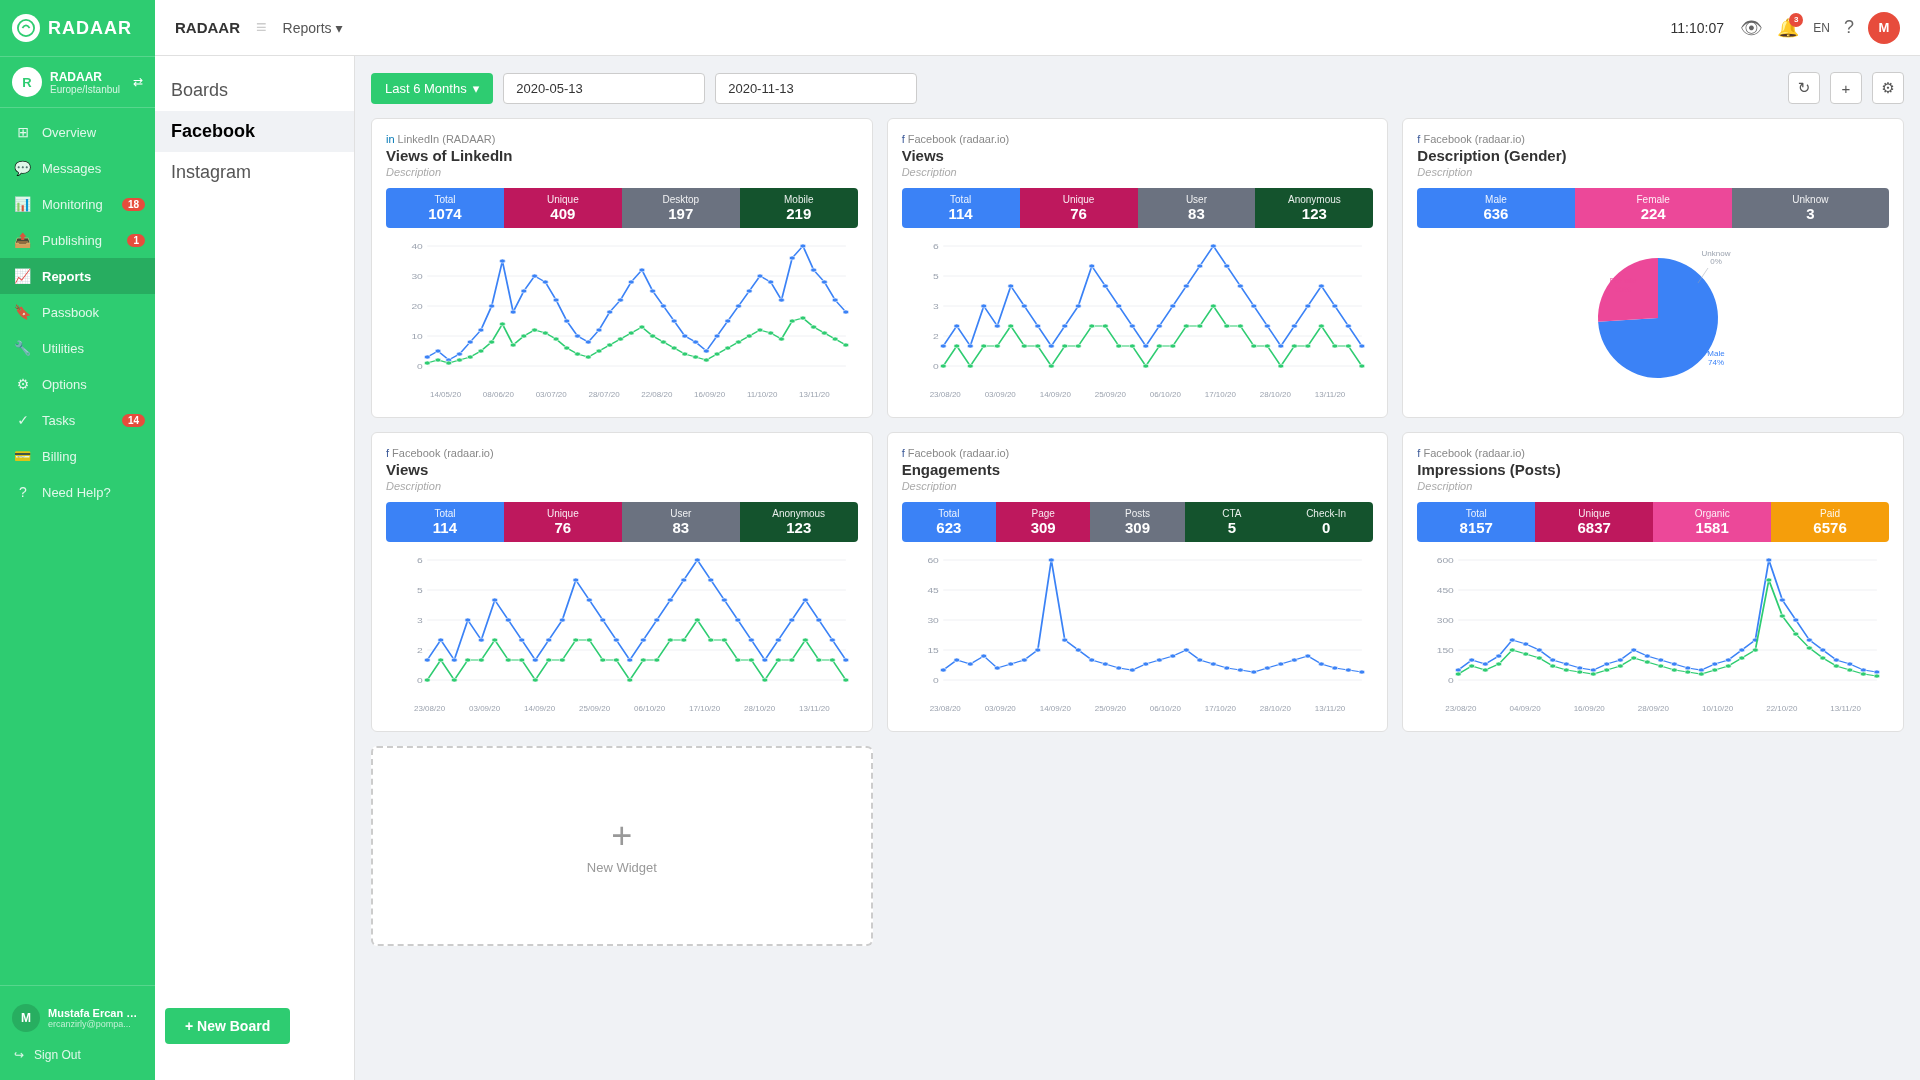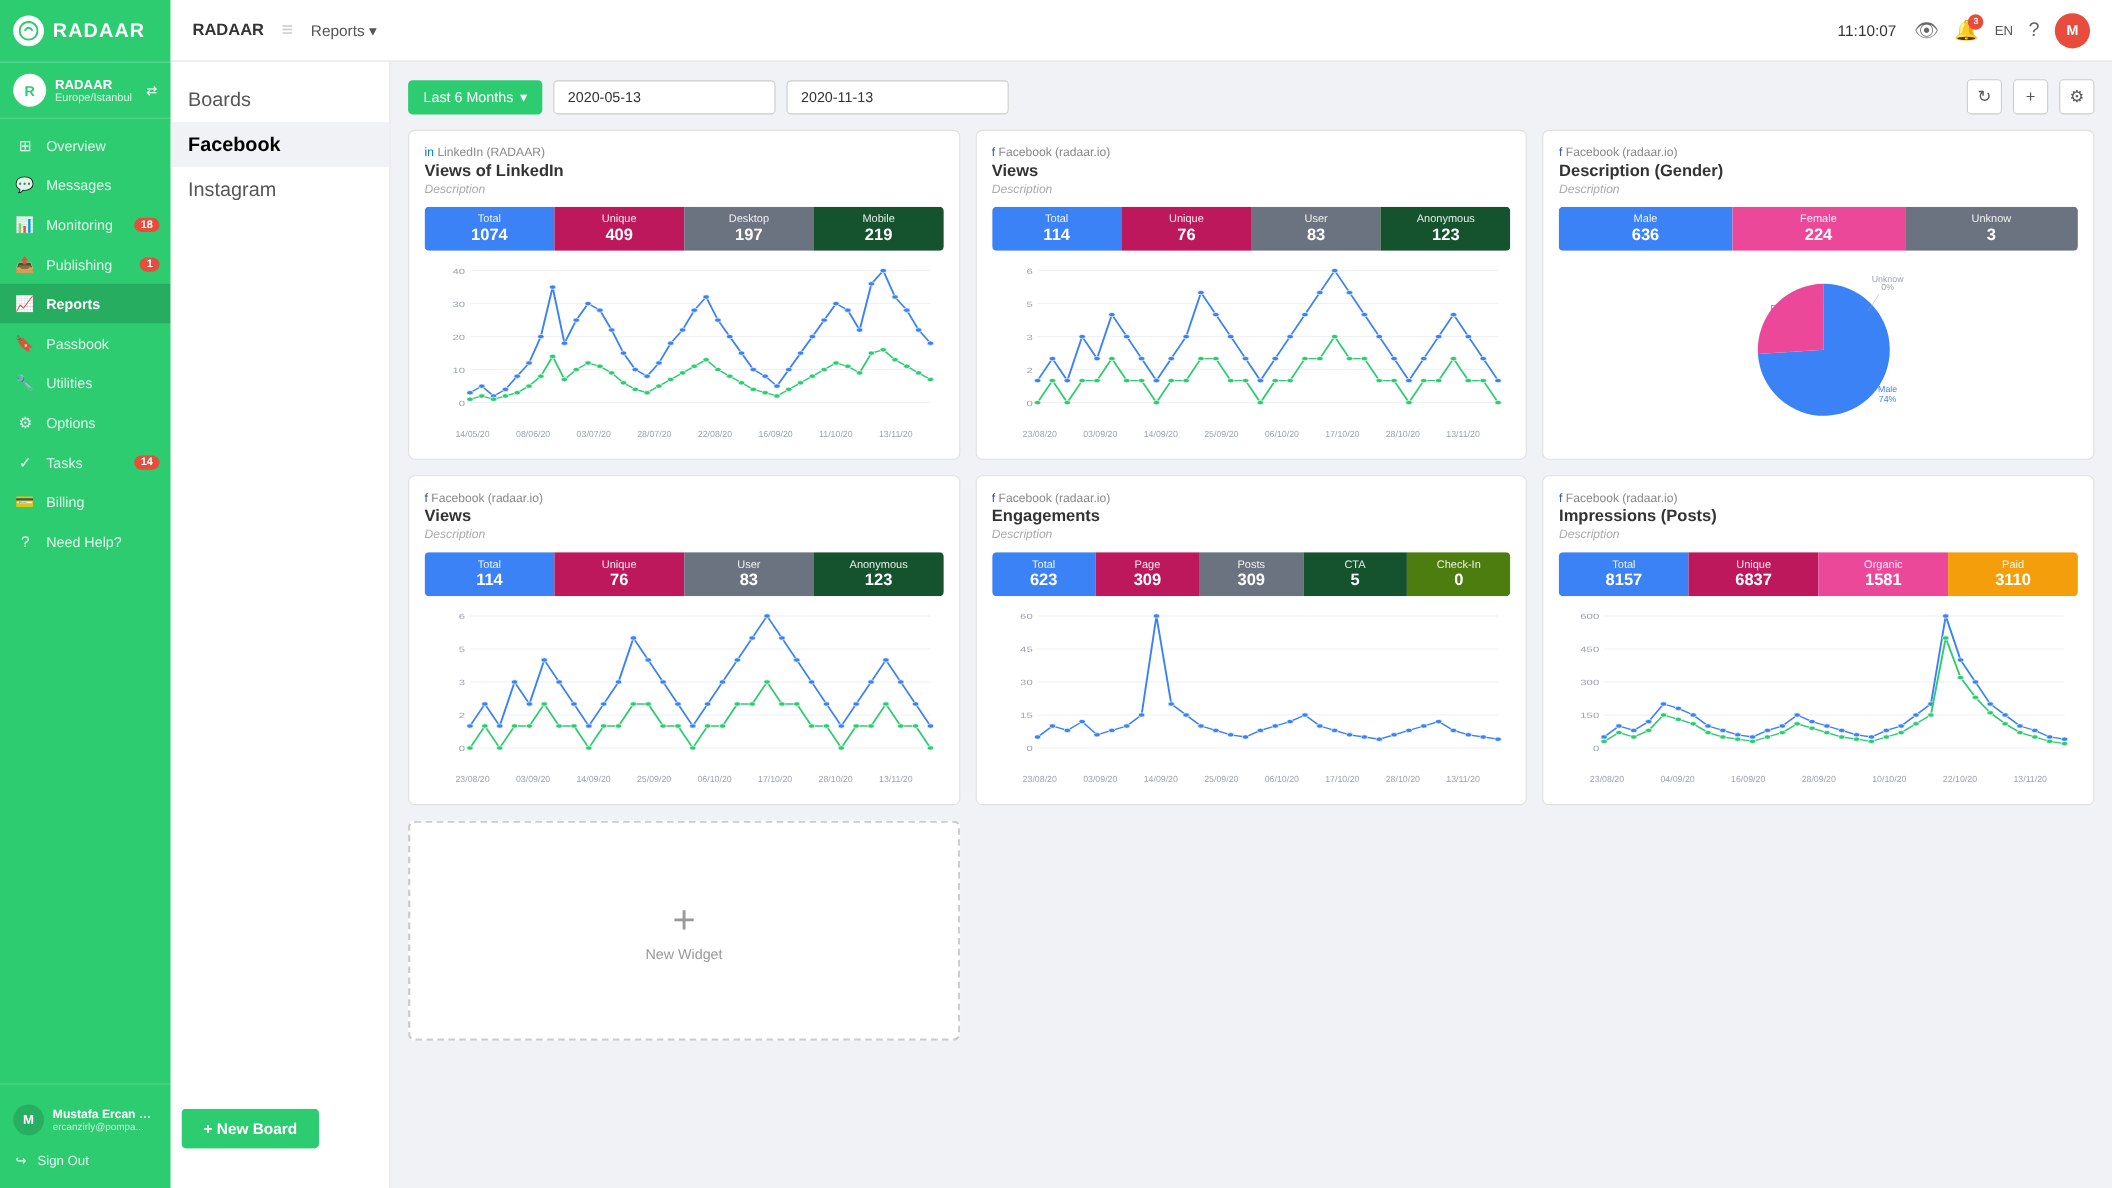--- a/index.html
+++ b/index.html
@@ -94,21 +94,21 @@
     .widget-desc { font-size: 11px; color: #aaa; font-style: italic; margin-bottom: 10px; }
 
     .stat-pills { display: flex; border-radius: 4px; overflow: hidden; margin-bottom: 10px; }
     .stat-pill { flex: 1; text-align: center; padding: 6px 4px; color: white; }
     .stat-pill .label { font-size: 10px; opacity: 0.9; }
     .stat-pill .value { font-size: 15px; font-weight: 700; }
     .pill-blue { background: #3b82f6; }
     .pill-green { background: #be185d; }
     .pill-gray { background: #6b7280; }
     .pill-dark { background: #14532d; }
-    .pill-purple { background: #4d7c0f; }
+    .pill-purple { background: #14532d; }
     .pill-pink { background: #ec4899; }
     .pill-yellow { background: #f59e0b; }
 
     
     .chart-area { width: 100%; height: 140px; position: relative; }
     svg.chart { width: 100%; height: 100%; }
 
     
     .pie-container { display: flex; justify-content: center; align-items: center; height: 160px; position: relative; }
 
@@ -369,21 +369,21 @@
                 <circle cx="261.025641025641" cy="95" r="2" fill="#2ecc71" stroke="white" stroke-width="0.5"></circle>
                 <circle cx="268.30769230769226" cy="101" r="2" fill="#2ecc71" stroke="white" stroke-width="0.5"></circle>
                 <circle cx="275.5897435897436" cy="83" r="2" fill="#2ecc71" stroke="white" stroke-width="0.5"></circle>
                 <circle cx="282.8717948717949" cy="80" r="2" fill="#2ecc71" stroke="white" stroke-width="0.5"></circle>
                 <circle cx="290.1538461538462" cy="89" r="2" fill="#2ecc71" stroke="white" stroke-width="0.5"></circle>
                 <circle cx="297.4358974358974" cy="95" r="2" fill="#2ecc71" stroke="white" stroke-width="0.5"></circle>
                 <circle cx="304.71794871794873" cy="101" r="2" fill="#2ecc71" stroke="white" stroke-width="0.5"></circle>
                 <circle cx="312" cy="107" r="2" fill="#2ecc71" stroke="white" stroke-width="0.5"></circle>
               </svg></div>
             <div style="display:flex;justify-content:space-between;padding:0 28px 0 28px;margin-top:2px;">
-              <span style="font-size:8px;color:#9ca3af;">14/05/20</span>
+              <span style="font-size:8px;color:#9ca3af;margin-left:16px;">14/05/20</span>
               <span style="font-size:8px;color:#9ca3af;">08/06/20</span>
               <span style="font-size:8px;color:#9ca3af;">03/07/20</span>
               <span style="font-size:8px;color:#9ca3af;">28/07/20</span>
               <span style="font-size:8px;color:#9ca3af;">22/08/20</span>
               <span style="font-size:8px;color:#9ca3af;">16/09/20</span>
               <span style="font-size:8px;color:#9ca3af;">11/10/20</span>
               <span style="font-size:8px;color:#9ca3af;">13/11/20</span>
             </div>
   </div>
           <div class="widget-card">
@@ -736,21 +736,21 @@
               <div class="stat-pill pill-green">
       <div class="label">Unique</div>
       <div class="value">6837</div>
     </div>
               <div class="stat-pill pill-pink">
       <div class="label">Organic</div>
       <div class="value">1581</div>
     </div>
               <div class="stat-pill pill-yellow">
       <div class="label">Paid</div>
-      <div class="value">3110</div>
+      <div class="value">6576</div>
     </div>
             </div>
     <div class="chart-area" style="height:150px;"><svg class="chart" viewBox="0 0 320 150" preserveAspectRatio="none">
                 <line x1="28" y1="128" x2="312" y2="128" stroke="#e5e7eb" stroke-width="0.5"></line>
                 <text x="25" y="131" text-anchor="end" font-size="7" fill="#9ca3af">0</text>
                 <line x1="28" y1="98" x2="312" y2="98" stroke="#e5e7eb" stroke-width="0.5"></line>
                 <text x="25" y="101" text-anchor="end" font-size="7" fill="#9ca3af">150</text>
                 <line x1="28" y1="68" x2="312" y2="68" stroke="#e5e7eb" stroke-width="0.5"></line>
                 <text x="25" y="71" text-anchor="end" font-size="7" fill="#9ca3af">300</text>
                 <line x1="28" y1="38" x2="312" y2="38" stroke="#e5e7eb" stroke-width="0.5"></line>

